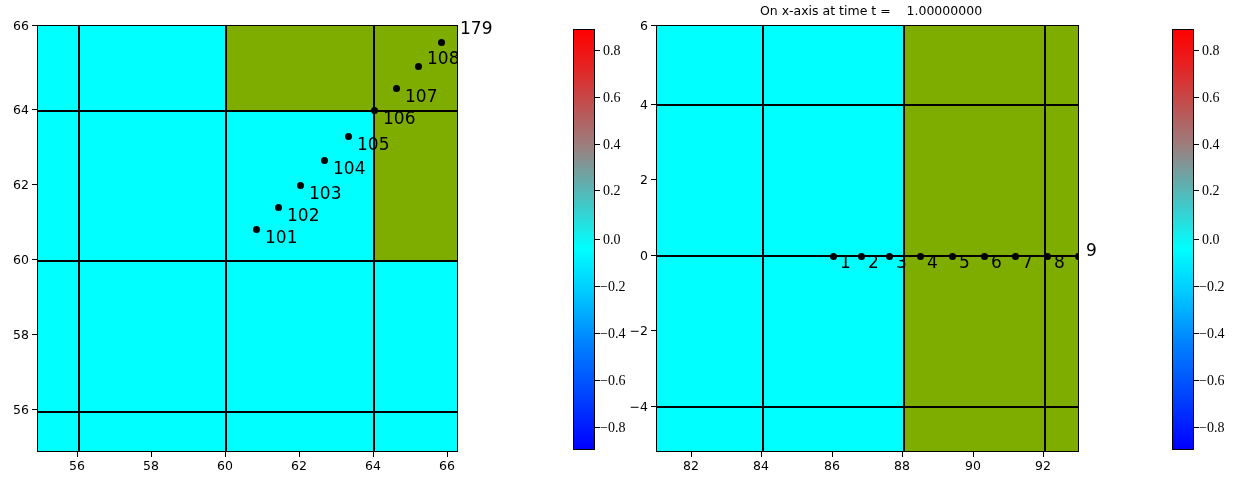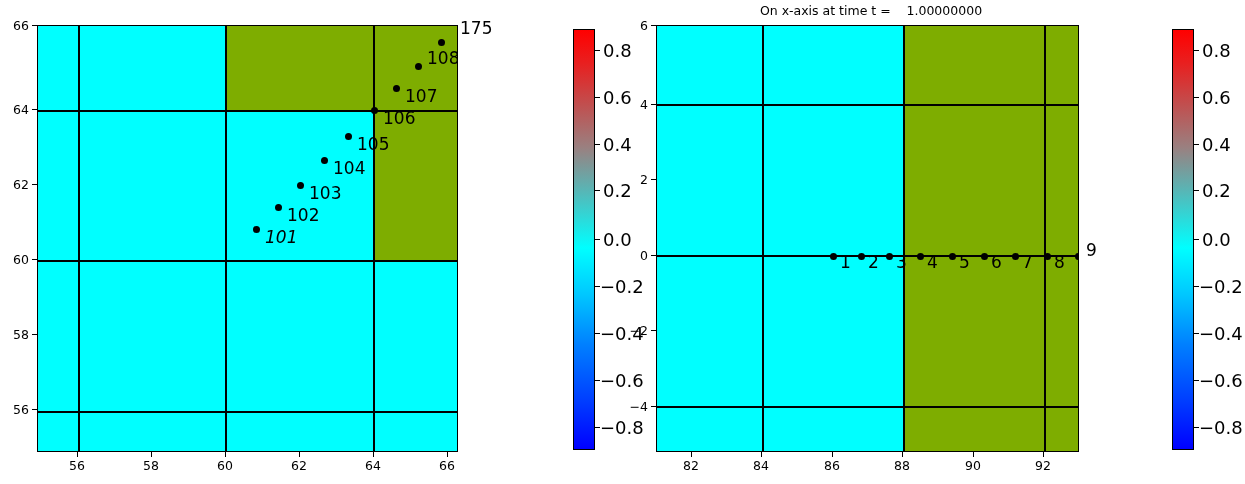--- a/index.html
+++ b/index.html
@@ -123,24 +123,25 @@
       #ff0000 100%);
   }
   .cb-tick {
     position: absolute;
     width: 5px;
     height: 1.4px;
     background: #000;
   }
   .cb-label {
     position: absolute;
-    font-size: 18px;
+    font-size: 14px;
     color: #000;
     white-space: pre;
     line-height: 13px;
+    font-family: Liberation Serif, serif;
   }
 </style>
 </head>
 <body>
 
 <div class="figure">
 
   <div class="panel" style="left:0; top:0; width:520px; height:484px;">
 
 
@@ -165,31 +166,31 @@
       <div class="marker" style="left:218px; top:203px;"></div>
       <div class="marker" style="left:240px; top:181px;"></div>
       <div class="marker" style="left:262px; top:159px;"></div>
       <div class="marker" style="left:286px; top:134px;"></div>
       <div class="marker" style="left:310px; top:110px;"></div>
       <div class="marker" style="left:336px; top:84px;"></div>
       <div class="marker" style="left:358px; top:62px;"></div>
       <div class="marker" style="left:380px; top:40px;"></div>
       <div class="marker" style="left:403px; top:16px;"></div>
 
-      <div class="marker-label" style="left:227px; top:203px;font-style:italic;">101</div>
+      <div class="marker-label" style="left:227px; top:203px;">101</div>
       <div class="marker-label" style="left:249px; top:181px;">102</div>
       <div class="marker-label" style="left:271px; top:159px;">103</div>
       <div class="marker-label" style="left:295px; top:134px;">104</div>
       <div class="marker-label" style="left:319px; top:110px;">105</div>
       <div class="marker-label" style="left:345px; top:84px;">106</div>
       <div class="marker-label" style="left:367px; top:62px;">107</div>
       <div class="marker-label" style="left:389px; top:24px;">108</div>
     </div>
 
-    <div class="marker-label" style="left:460px; top:20px;">175</div>
+    <div class="marker-label" style="left:460px; top:20px;">179</div>
 
     <div class="tick-y" style="left:32px; top:25px;"></div>
     <div class="tick-y" style="left:32px; top:109px;"></div>
     <div class="tick-y" style="left:32px; top:184px;"></div>
     <div class="tick-y" style="left:32px; top:259px;"></div>
     <div class="tick-y" style="left:32px; top:334px;"></div>
     <div class="tick-y" style="left:32px; top:409px;"></div>
 
     <div class="ticklabel-y" style="left:2px; top:19px; width:27px;">66</div>
     <div class="ticklabel-y" style="left:2px; top:103px; width:27px;">64</div>

